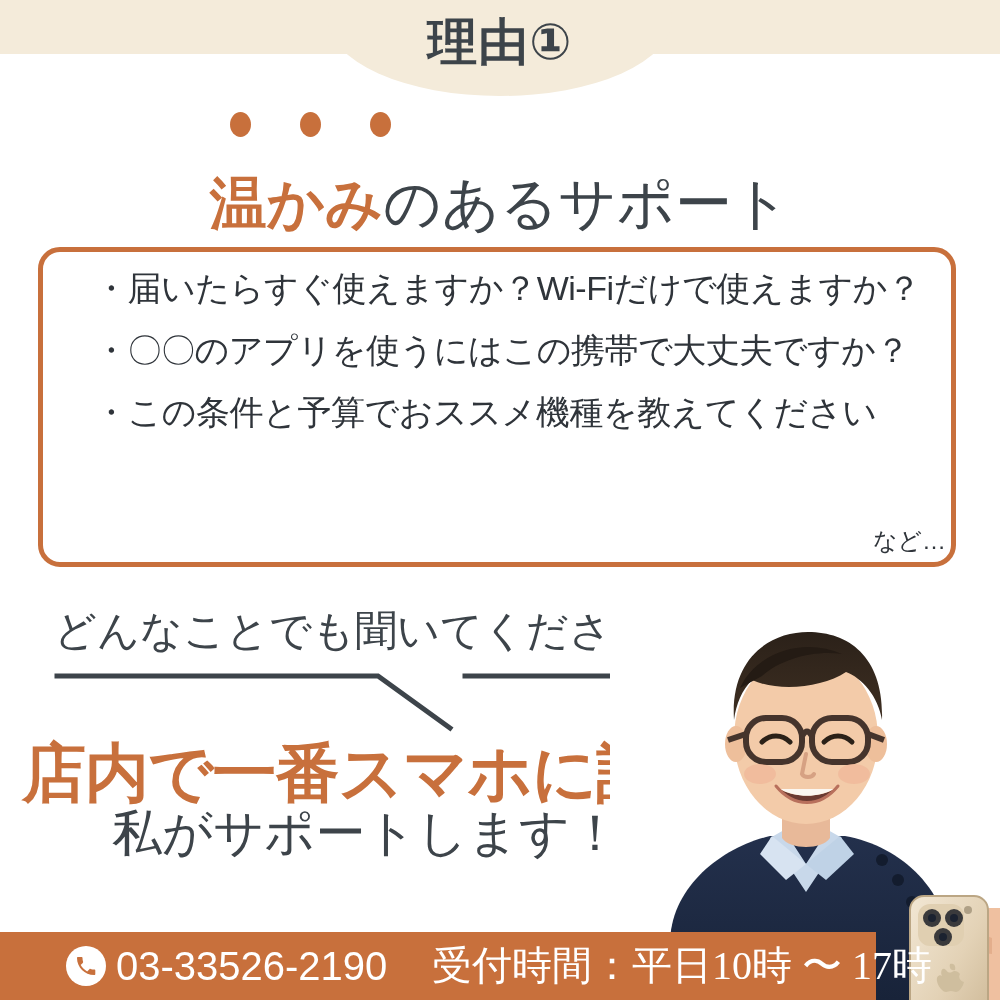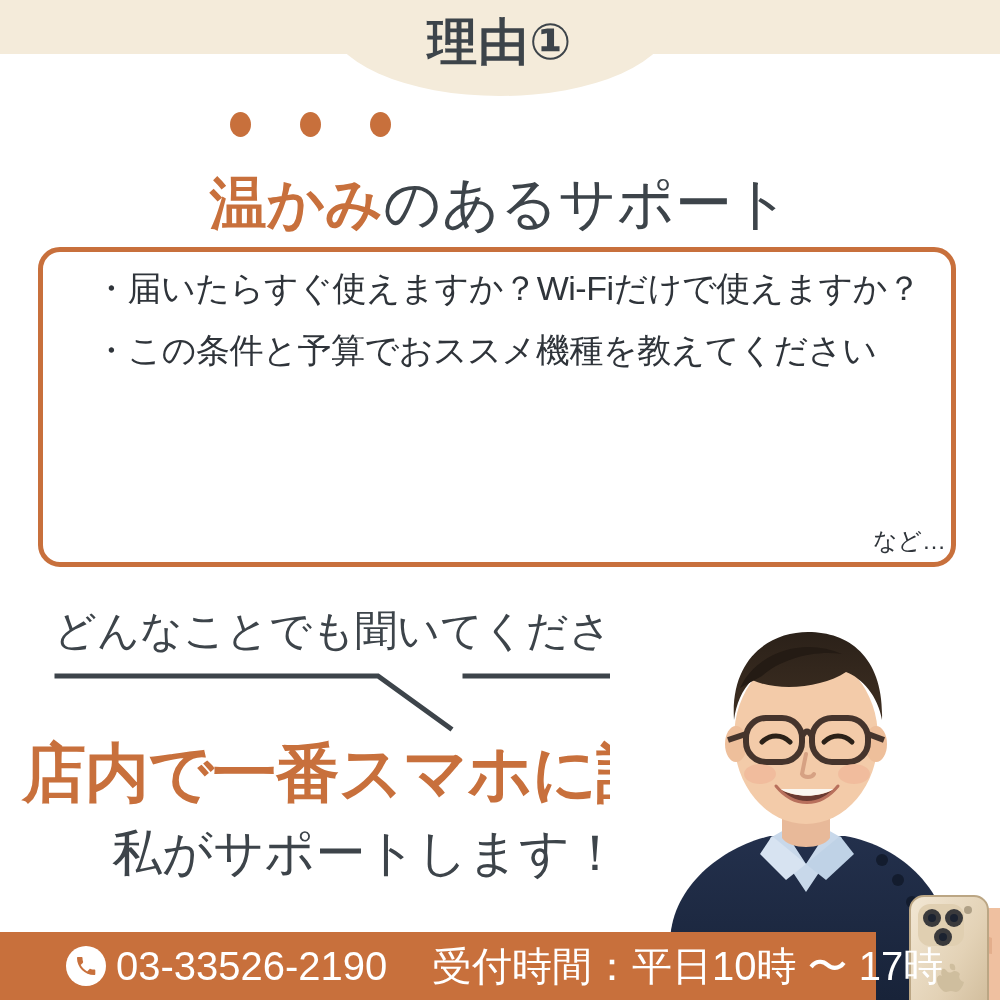--- a/index.html
+++ b/index.html
@@ -164,21 +164,21 @@
     font-size: 64px;
     line-height: 74px;
     font-weight: 700;
     color: #C8703C;
     white-space: nowrap;
     letter-spacing: -1px;
   }
   .sub-heading {
     position: absolute;
     left: 112px;
-    top: 822px;
+    top: 802px;
     font-size: 50px;
     line-height: 62px;
     color: #3D444A;
     white-space: nowrap;
     letter-spacing: 0px;
   }
 
   
   .photo {
     position: absolute;
@@ -226,20 +226,21 @@
   }
   .hours {
     position: absolute;
     left: 432px;
     top: 12px;
     font-size: 40px;
     line-height: 44px;
     color: #ffffff;
     letter-spacing: 0px;
     white-space: nowrap;
+    font-family: Liberation Serif, serif;
   }
 </style>
 </head>
 <body>
 
 <div id="stage">
 
   <div class="header-band">
     <div class="header-bump"></div>
   </div>
@@ -249,20 +250,21 @@
     <span class="dot d1"></span>
     <span class="dot d2"></span>
     <span class="dot d3"></span>
   </div>
 
   <div class="subtitle"><span class="hl">温かみ</span><span>のあるサポート</span></div>
 
   <div class="bullet-box"></div>
   <div class="bullet-list">
     <div class="bullet-item">・届いたらすぐ使えますか？Wi-Fiだけで使えますか？</div>
+    <div class="bullet-item">・〇〇のアプリを使うにはこの携帯で大丈夫ですか？</div>
     <div class="bullet-item">・この条件と予算でおススメ機種を教えてください</div>
   </div>
   <div class="nado">など…</div>
 
   <div class="cta-line">どんなことでも聞いてください！</div>
   <div class="cta-underline">
     <svg width="640" height="80" viewBox="0 0 640 80" xmlns="http://www.w3.org/2000/svg">
       <path d="M17 16 L338 16 L410 68" stroke="#3D444A" stroke-width="5" fill="none" stroke-linecap="square" stroke-linejoin="miter"></path>
       <path d="M425 16 L600 16" stroke="#3D444A" stroke-width="5" fill="none" stroke-linecap="square"></path>
     </svg>

